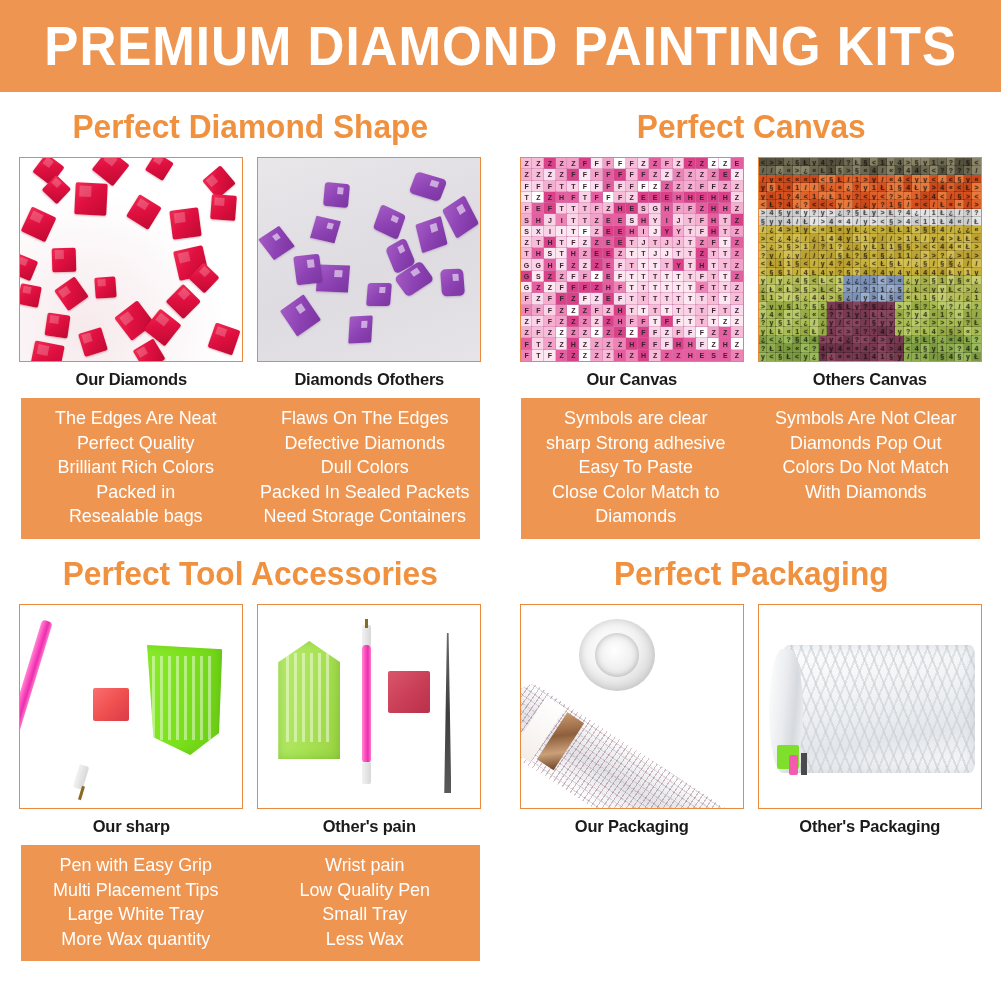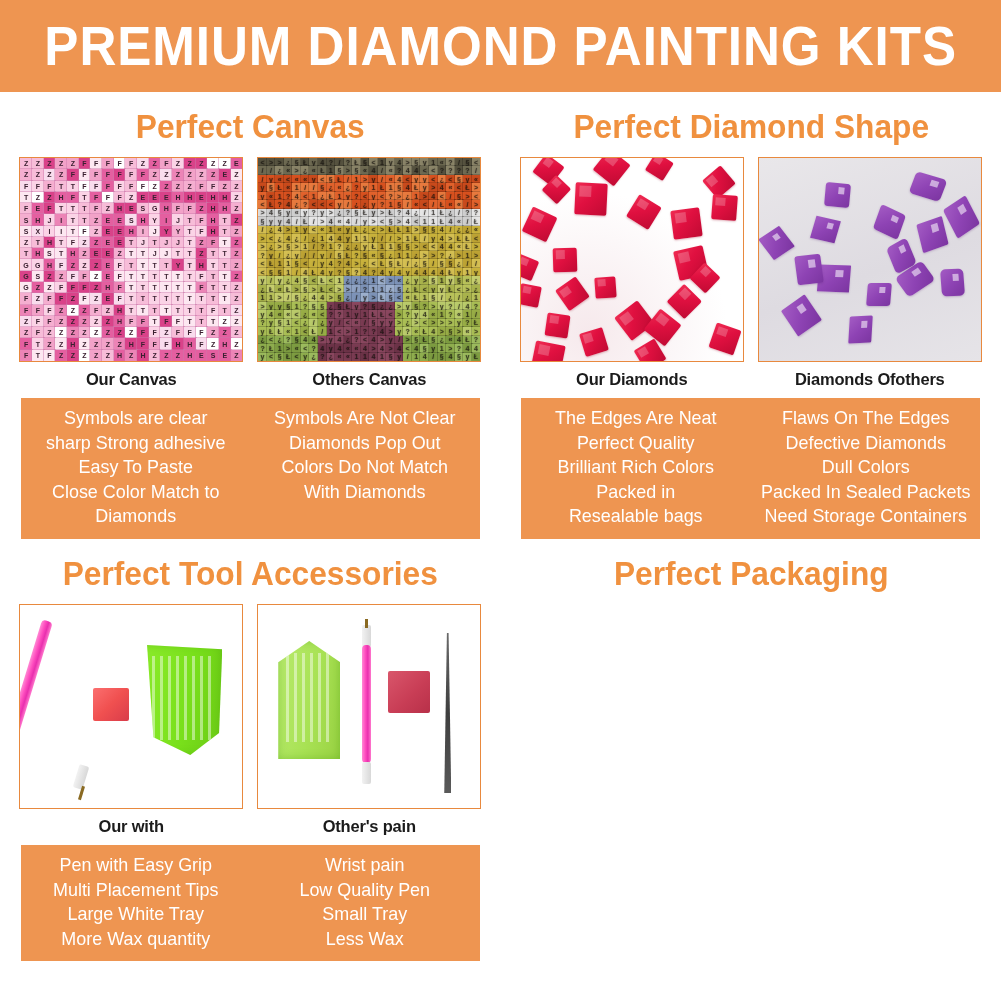--- a/index.html
+++ b/index.html
@@ -209,20 +209,96 @@
 </head>
 <body>
 
 <div class="page">
 
   <div class="header">
     <div class="header-title">PREMIUM DIAMOND PAINTING KITS</div>
   </div>
 
   <div class="row">
+
+    <div class="half">
+      <div class="sect-title">Perfect Diamond Shape</div>
+      <div class="pair">
+
+        <div class="cell">
+          <div class="photo ph-red" id="ph-red">
+              <div class="drill red" style="left: 16.4px; top: 0.0999999px; width: 22.8654px; height: 22.8654px; transform: rotate(37.2deg);"></div>
+              <div class="drill red" style="left: 76.88px; top: -4px; width: 27.3499px; height: 27.3499px; transform: rotate(38.4deg);"></div>
+              <div class="drill red" style="left: 128.4px; top: -1.95px; width: 20.5921px; height: 20.5921px; transform: rotate(32deg);"></div>
+              <div class="drill red" style="left: 186.64px; top: 12.4px; width: 24.3318px; height: 24.3318px; transform: rotate(-40.2deg);"></div>
+              <div class="drill red" style="left: 25.36px; top: 20.6px; width: 20.8254px; height: 20.8254px; transform: rotate(43.6deg);"></div>
+              <div class="drill red" style="left: 54.48px; top: 24.7px; width: 31.6737px; height: 31.6737px; transform: rotate(2.8deg);"></div>
+              <div class="drill red" style="left: 191.12px; top: 37px; width: 25.4223px; height: 25.4223px; transform: rotate(4.3deg);"></div>
+              <div class="drill red" style="left: 5.2px; top: 53.4px; width: 27.2604px; height: 27.2604px; transform: rotate(25deg);"></div>
+              <div class="drill red" style="left: 150.8px; top: 51.35px; width: 29.3577px; height: 29.3577px; transform: rotate(-7.4deg);"></div>
+              <div class="drill red" style="left: 110.48px; top: 41.1px; width: 25.6893px; height: 25.6893px; transform: rotate(31.7deg);"></div>
+              <div class="drill red" style="left: 32.08px; top: 90.3px; width: 24.3496px; height: 24.3496px; transform: rotate(-1.7deg);"></div>
+              <div class="drill red" style="left: -6px; top: 98.5px; width: 21.1033px; height: 21.1033px; transform: rotate(22.4deg);"></div>
+              <div class="drill red" style="left: 155.28px; top: 90.3px; width: 30.0104px; height: 30.0104px; transform: rotate(-12.8deg);"></div>
+              <div class="drill red" style="left: 173.2px; top: 108.75px; width: 22.1462px; height: 22.1462px; transform: rotate(43.4deg);"></div>
+              <div class="drill red" style="left: 74.64px; top: 119px; width: 21.4648px; height: 21.4648px; transform: rotate(-4.1deg);"></div>
+              <div class="drill red" style="left: 38.8px; top: 123.1px; width: 25.4759px; height: 25.4759px; transform: rotate(-35.3deg);"></div>
+              <div class="drill red" style="left: -1.52px; top: 127.2px; width: 21.3683px; height: 21.3683px; transform: rotate(10.9deg);"></div>
+              <div class="drill red" style="left: 99.28px; top: 147.7px; width: 29.2739px; height: 29.2739px; transform: rotate(-37.4deg);"></div>
+              <div class="drill red" style="left: 128.4px; top: 155.9px; width: 27.2668px; height: 27.2668px; transform: rotate(38.4deg);"></div>
+              <div class="drill red" style="left: 25.36px; top: 155.9px; width: 23.1887px; height: 23.1887px; transform: rotate(8.1deg);"></div>
+              <div class="drill red" style="left: 61.2px; top: 172.3px; width: 24.2329px; height: 24.2329px; transform: rotate(-16.9deg);"></div>
+              <div class="drill red" style="left: 191.12px; top: 168.2px; width: 26.1496px; height: 26.1496px; transform: rotate(19.1deg);"></div>
+              <div class="drill red" style="left: 117.2px; top: 184.6px; width: 23.7171px; height: 23.7171px; transform: rotate(-30.8deg);"></div>
+              <div class="drill red" style="left: 11.92px; top: 184.6px; width: 30.4896px; height: 30.4896px; transform: rotate(11.3deg);"></div>
+              <div class="drill red" style="left: 150.8px; top: 131.3px; width: 24.5518px; height: 24.5518px; transform: rotate(44.7deg);"></div>
+            </div>
+          <div class="caption">Our Diamonds</div>
+        </div>
+
+        <div class="cell">
+          <div class="photo ph-purple" id="ph-purple">
+              <div class="drill purple" style="left: 65.92px; top: 24.75px; width: 24.9398px; height: 24.377px; transform: rotate(5.4deg) skewX(0.3deg); border-radius: 3.6px;"></div>
+              <div class="drill purple" style="left: 153.28px; top: 16.55px; width: 31.8299px; height: 23.0909px; transform: rotate(16.9deg) skewX(-4.1deg); border-radius: 4.5px;"></div>
+              <div class="drill purple" style="left: 5.44px; top: 71.9px; width: 24.789px; height: 25.8589px; transform: rotate(-33.5deg) skewX(3.9deg); border-radius: 1.3px;"></div>
+              <div class="drill purple" style="left: 54.72px; top: 59.6px; width: 24.8193px; height: 22.7634px; transform: rotate(12.9deg) skewX(-3.5deg); border-radius: 0.2px;"></div>
+              <div class="drill purple" style="left: 117.44px; top: 51.4px; width: 27.0383px; height: 25.8412px; transform: rotate(25.3deg) skewX(5.6deg); border-radius: 3.6px;"></div>
+              <div class="drill purple" style="left: 160px; top: 61.65px; width: 27.1251px; height: 29.217px; transform: rotate(-19.6deg) skewX(-5.9deg); border-radius: 1.7px;"></div>
+              <div class="drill purple" style="left: 59.2px; top: 106.75px; width: 32.2958px; height: 27.0796px; transform: rotate(2.2deg) skewX(-2.5deg); border-radius: 0.7px;"></div>
+              <div class="drill purple" style="left: 139.84px; top: 108.8px; width: 32.1823px; height: 23.729px; transform: rotate(-33.7deg) skewX(2deg); border-radius: 4.7px;"></div>
+              <div class="drill purple" style="left: 182.4px; top: 110.85px; width: 22.8731px; height: 26.5618px; transform: rotate(-2.7deg) skewX(1.6deg); border-radius: 4.9px;"></div>
+              <div class="drill purple" style="left: 108.48px; top: 125.2px; width: 23.7272px; height: 22.7116px; transform: rotate(-0.3deg) skewX(-5deg); border-radius: 3.3px;"></div>
+              <div class="drill purple" style="left: 27.84px; top: 141.6px; width: 28.7402px; height: 31.2244px; transform: rotate(-35.1deg) skewX(-1deg); border-radius: 1.4px;"></div>
+              <div class="drill purple" style="left: 90.56px; top: 158px; width: 22.8532px; height: 27.4115px; transform: rotate(-2.7deg) skewX(-6.1deg); border-radius: 1.6px;"></div>
+              <div class="drill purple" style="left: 130.88px; top: 84.2px; width: 22.5239px; height: 28.3897px; transform: rotate(-29deg) skewX(-6.6deg); border-radius: 4.7px;"></div>
+              <div class="drill purple" style="left: 189.12px; top: 43.2px; width: 26.9776px; height: 31.9819px; transform: rotate(-33.9deg) skewX(-6.8deg); border-radius: 2.8px;"></div>
+              <div class="drill purple" style="left: 36.8px; top: 96.5px; width: 25.5884px; height: 28.6751px; transform: rotate(-6.2deg) skewX(1.4deg); border-radius: 2.8px;"></div>
+            </div>
+          <div class="caption">Diamonds Ofothers</div>
+        </div>
+
+      </div>
+
+      <div class="notebox">
+        <div class="col" id="notes-0-ours">
+            <span class="note-line">The Edges Are Neat</span>
+            <span class="note-line">Perfect Quality</span>
+            <span class="note-line">Brilliant Rich Colors</span>
+            <span class="note-line">Packed in</span>
+            <span class="note-line">Resealable bags</span>
+          </div>
+        <div class="col" id="notes-0-others">
+            <span class="note-line">Flaws On The Edges</span>
+            <span class="note-line">Defective Diamonds</span>
+            <span class="note-line">Dull Colors</span>
+            <span class="note-line">Packed In Sealed Packets</span>
+            <span class="note-line">Need Storage Containers</span>
+          </div>
+      </div>
+    </div>
 
     <div class="half">
       <div class="sect-title">Perfect Canvas</div>
       <div class="pair">
 
         <div class="cell">
           <div class="photo" id="ph-canvas-ours">
               <div class="grid-canvas" style="grid-template-columns: repeat(19, 1fr); grid-template-rows: repeat(18, 1fr);">
                 <div class="gc" style="background: rgb(247, 188, 216); outline: rgba(205, 120, 170, 0.45) solid 0.5px;">Z</div>
                 <div class="gc" style="background: rgb(247, 188, 216); outline: rgba(205, 120, 170, 0.45) solid 0.5px;">Z</div>
@@ -1214,115 +1290,39 @@
             <span class="note-line">Diamonds</span>
           </div>
         <div class="col" id="notes-1-others">
             <span class="note-line">Symbols Are Not Clear</span>
             <span class="note-line">Diamonds Pop Out</span>
             <span class="note-line">Colors Do Not Match</span>
             <span class="note-line">With Diamonds</span>
           </div>
       </div>
     </div>
-
-    <div class="half">
-      <div class="sect-title">Perfect Diamond Shape</div>
-      <div class="pair">
-
-        <div class="cell">
-          <div class="photo ph-red" id="ph-red">
-              <div class="drill red" style="left: 16.4px; top: 0.0999999px; width: 22.8654px; height: 22.8654px; transform: rotate(37.2deg);"></div>
-              <div class="drill red" style="left: 76.88px; top: -4px; width: 27.3499px; height: 27.3499px; transform: rotate(38.4deg);"></div>
-              <div class="drill red" style="left: 128.4px; top: -1.95px; width: 20.5921px; height: 20.5921px; transform: rotate(32deg);"></div>
-              <div class="drill red" style="left: 186.64px; top: 12.4px; width: 24.3318px; height: 24.3318px; transform: rotate(-40.2deg);"></div>
-              <div class="drill red" style="left: 25.36px; top: 20.6px; width: 20.8254px; height: 20.8254px; transform: rotate(43.6deg);"></div>
-              <div class="drill red" style="left: 54.48px; top: 24.7px; width: 31.6737px; height: 31.6737px; transform: rotate(2.8deg);"></div>
-              <div class="drill red" style="left: 191.12px; top: 37px; width: 25.4223px; height: 25.4223px; transform: rotate(4.3deg);"></div>
-              <div class="drill red" style="left: 5.2px; top: 53.4px; width: 27.2604px; height: 27.2604px; transform: rotate(25deg);"></div>
-              <div class="drill red" style="left: 150.8px; top: 51.35px; width: 29.3577px; height: 29.3577px; transform: rotate(-7.4deg);"></div>
-              <div class="drill red" style="left: 110.48px; top: 41.1px; width: 25.6893px; height: 25.6893px; transform: rotate(31.7deg);"></div>
-              <div class="drill red" style="left: 32.08px; top: 90.3px; width: 24.3496px; height: 24.3496px; transform: rotate(-1.7deg);"></div>
-              <div class="drill red" style="left: -6px; top: 98.5px; width: 21.1033px; height: 21.1033px; transform: rotate(22.4deg);"></div>
-              <div class="drill red" style="left: 155.28px; top: 90.3px; width: 30.0104px; height: 30.0104px; transform: rotate(-12.8deg);"></div>
-              <div class="drill red" style="left: 173.2px; top: 108.75px; width: 22.1462px; height: 22.1462px; transform: rotate(43.4deg);"></div>
-              <div class="drill red" style="left: 74.64px; top: 119px; width: 21.4648px; height: 21.4648px; transform: rotate(-4.1deg);"></div>
-              <div class="drill red" style="left: 38.8px; top: 123.1px; width: 25.4759px; height: 25.4759px; transform: rotate(-35.3deg);"></div>
-              <div class="drill red" style="left: -1.52px; top: 127.2px; width: 21.3683px; height: 21.3683px; transform: rotate(10.9deg);"></div>
-              <div class="drill red" style="left: 99.28px; top: 147.7px; width: 29.2739px; height: 29.2739px; transform: rotate(-37.4deg);"></div>
-              <div class="drill red" style="left: 128.4px; top: 155.9px; width: 27.2668px; height: 27.2668px; transform: rotate(38.4deg);"></div>
-              <div class="drill red" style="left: 25.36px; top: 155.9px; width: 23.1887px; height: 23.1887px; transform: rotate(8.1deg);"></div>
-              <div class="drill red" style="left: 61.2px; top: 172.3px; width: 24.2329px; height: 24.2329px; transform: rotate(-16.9deg);"></div>
-              <div class="drill red" style="left: 191.12px; top: 168.2px; width: 26.1496px; height: 26.1496px; transform: rotate(19.1deg);"></div>
-              <div class="drill red" style="left: 117.2px; top: 184.6px; width: 23.7171px; height: 23.7171px; transform: rotate(-30.8deg);"></div>
-              <div class="drill red" style="left: 11.92px; top: 184.6px; width: 30.4896px; height: 30.4896px; transform: rotate(11.3deg);"></div>
-              <div class="drill red" style="left: 150.8px; top: 131.3px; width: 24.5518px; height: 24.5518px; transform: rotate(44.7deg);"></div>
-            </div>
-          <div class="caption">Our Diamonds</div>
-        </div>
-
-        <div class="cell">
-          <div class="photo ph-purple" id="ph-purple">
-              <div class="drill purple" style="left: 65.92px; top: 24.75px; width: 24.9398px; height: 24.377px; transform: rotate(5.4deg) skewX(0.3deg); border-radius: 3.6px;"></div>
-              <div class="drill purple" style="left: 153.28px; top: 16.55px; width: 31.8299px; height: 23.0909px; transform: rotate(16.9deg) skewX(-4.1deg); border-radius: 4.5px;"></div>
-              <div class="drill purple" style="left: 5.44px; top: 71.9px; width: 24.789px; height: 25.8589px; transform: rotate(-33.5deg) skewX(3.9deg); border-radius: 1.3px;"></div>
-              <div class="drill purple" style="left: 54.72px; top: 59.6px; width: 24.8193px; height: 22.7634px; transform: rotate(12.9deg) skewX(-3.5deg); border-radius: 0.2px;"></div>
-              <div class="drill purple" style="left: 117.44px; top: 51.4px; width: 27.0383px; height: 25.8412px; transform: rotate(25.3deg) skewX(5.6deg); border-radius: 3.6px;"></div>
-              <div class="drill purple" style="left: 160px; top: 61.65px; width: 27.1251px; height: 29.217px; transform: rotate(-19.6deg) skewX(-5.9deg); border-radius: 1.7px;"></div>
-              <div class="drill purple" style="left: 59.2px; top: 106.75px; width: 32.2958px; height: 27.0796px; transform: rotate(2.2deg) skewX(-2.5deg); border-radius: 0.7px;"></div>
-              <div class="drill purple" style="left: 139.84px; top: 108.8px; width: 32.1823px; height: 23.729px; transform: rotate(-33.7deg) skewX(2deg); border-radius: 4.7px;"></div>
-              <div class="drill purple" style="left: 182.4px; top: 110.85px; width: 22.8731px; height: 26.5618px; transform: rotate(-2.7deg) skewX(1.6deg); border-radius: 4.9px;"></div>
-              <div class="drill purple" style="left: 108.48px; top: 125.2px; width: 23.7272px; height: 22.7116px; transform: rotate(-0.3deg) skewX(-5deg); border-radius: 3.3px;"></div>
-              <div class="drill purple" style="left: 27.84px; top: 141.6px; width: 28.7402px; height: 31.2244px; transform: rotate(-35.1deg) skewX(-1deg); border-radius: 1.4px;"></div>
-              <div class="drill purple" style="left: 90.56px; top: 158px; width: 22.8532px; height: 27.4115px; transform: rotate(-2.7deg) skewX(-6.1deg); border-radius: 1.6px;"></div>
-              <div class="drill purple" style="left: 130.88px; top: 84.2px; width: 22.5239px; height: 28.3897px; transform: rotate(-29deg) skewX(-6.6deg); border-radius: 4.7px;"></div>
-              <div class="drill purple" style="left: 189.12px; top: 43.2px; width: 26.9776px; height: 31.9819px; transform: rotate(-33.9deg) skewX(-6.8deg); border-radius: 2.8px;"></div>
-              <div class="drill purple" style="left: 36.8px; top: 96.5px; width: 25.5884px; height: 28.6751px; transform: rotate(-6.2deg) skewX(1.4deg); border-radius: 2.8px;"></div>
-            </div>
-          <div class="caption">Diamonds Ofothers</div>
-        </div>
-
-      </div>
-
-      <div class="notebox">
-        <div class="col" id="notes-0-ours">
-            <span class="note-line">The Edges Are Neat</span>
-            <span class="note-line">Perfect Quality</span>
-            <span class="note-line">Brilliant Rich Colors</span>
-            <span class="note-line">Packed in</span>
-            <span class="note-line">Resealable bags</span>
-          </div>
-        <div class="col" id="notes-0-others">
-            <span class="note-line">Flaws On The Edges</span>
-            <span class="note-line">Defective Diamonds</span>
-            <span class="note-line">Dull Colors</span>
-            <span class="note-line">Packed In Sealed Packets</span>
-            <span class="note-line">Need Storage Containers</span>
-          </div>
-      </div>
-    </div>
   </div>
 
   <div class="row">
 
     <div class="half">
       <div class="sect-title">Perfect Tool Accessories</div>
       <div class="pair">
 
         <div class="cell">
           <div class="photo" id="ph-tools-ours">
             <div class="pen-pink" style="left:22px;top:16px;width:11px;height:152px;transform:rotate(17deg);transform-origin:50% 0;"></div>
             <div class="pen-tip" style="left:56px;top:160px;width:10px;height:24px;transform:rotate(17deg);"></div>
             <div class="pen-nib" style="left:60px;top:181px;width:3px;height:14px;transform:rotate(17deg);"></div>
             <div class="wax" style="left:73px;top:83px;width:36px;height:33px;"></div>
             <div class="tray-green" style="left:122px;top:40px;width:80px;height:110px;clip-path:polygon(6% 0,100% 4%,96% 80%,60% 100%,14% 84%);">
               <div class="tray-ridges"></div>
             </div>
           </div>
-          <div class="caption">Our with</div>
+          <div class="caption">Our sharp</div>
         </div>
 
         <div class="cell">
           <div class="photo" id="ph-tools-others">
             <div class="tray-green" style="left:20px;top:36px;width:62px;height:118px;background:linear-gradient(100deg,#b9ea6e 0%,#a8e254 55%,#9ad243 100%);clip-path:polygon(50% 0,100% 18%,100% 100%,0 100%,0 18%);">
               <div class="tray-ridges"></div>
             </div>
             <div class="pen-tip" style="left:104px;top:20px;width:9px;height:22px;"></div>
             <div class="pen-nib" style="left:107px;top:14px;width:3px;height:9px;"></div>
             <div class="pen-pink" style="left:104px;top:40px;width:9px;height:118px;"></div>
@@ -1346,17 +1346,45 @@
             <span class="note-line">Wrist pain</span>
             <span class="note-line">Low Quality Pen</span>
             <span class="note-line">Small Tray</span>
             <span class="note-line">Less Wax</span>
           </div>
       </div>
     </div>
 
     <div class="half">
       <div class="sect-title">Perfect Packaging</div>
+      <div class="pair">
+
+        <div class="cell">
+          <div class="photo ph-pack">
+            <div class="cap" style="left:58px;top:14px;width:76px;height:72px;">
+              <div class="cap-inner" style="left:16px;top:14px;width:44px;height:44px;"></div>
+            </div>
+            <div class="tube" style="left:6px;top:74px;width:250px;height:72px;transform:rotate(33deg);transform-origin:0 0;">
+              <div class="tube-dots"></div>
+              <div class="tube-label" style="left:26px;top:4px;width:22px;height:64px;"></div>
+              <div class="tube-photo" style="left:52px;top:6px;width:20px;height:56px;"></div>
+            </div>
+          </div>
+          <div class="caption">Our Packaging</div>
+        </div>
+
+        <div class="cell">
+          <div class="photo ph-pack">
+            <div class="bag" style="left:24px;top:40px;width:192px;height:128px;"></div>
+            <div class="bag-roll" style="left:10px;top:44px;width:34px;height:124px;"></div>
+            <div class="bag-peek-green" style="left:18px;top:140px;width:22px;height:24px;"></div>
+            <div class="bag-peek-pink" style="left:30px;top:150px;width:9px;height:20px;"></div>
+            <div class="bag-peek-dark" style="left:42px;top:148px;width:6px;height:22px;"></div>
+          </div>
+          <div class="caption">Other's Packaging</div>
+        </div>
+
+      </div>
 
     </div>
   </div>
 
 </div>
 
 </body></html>

